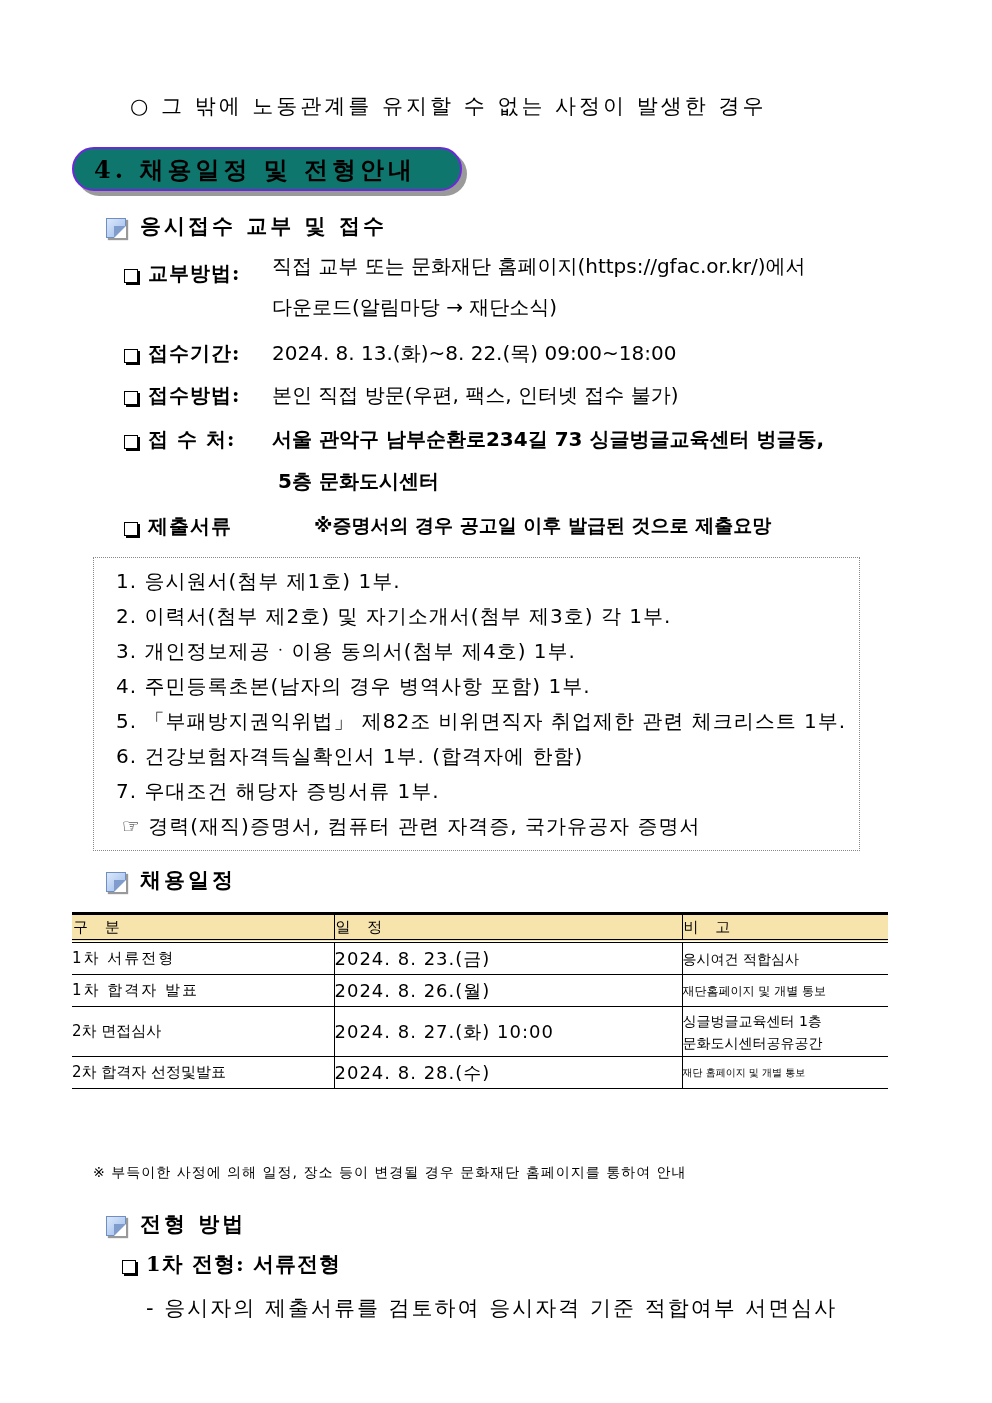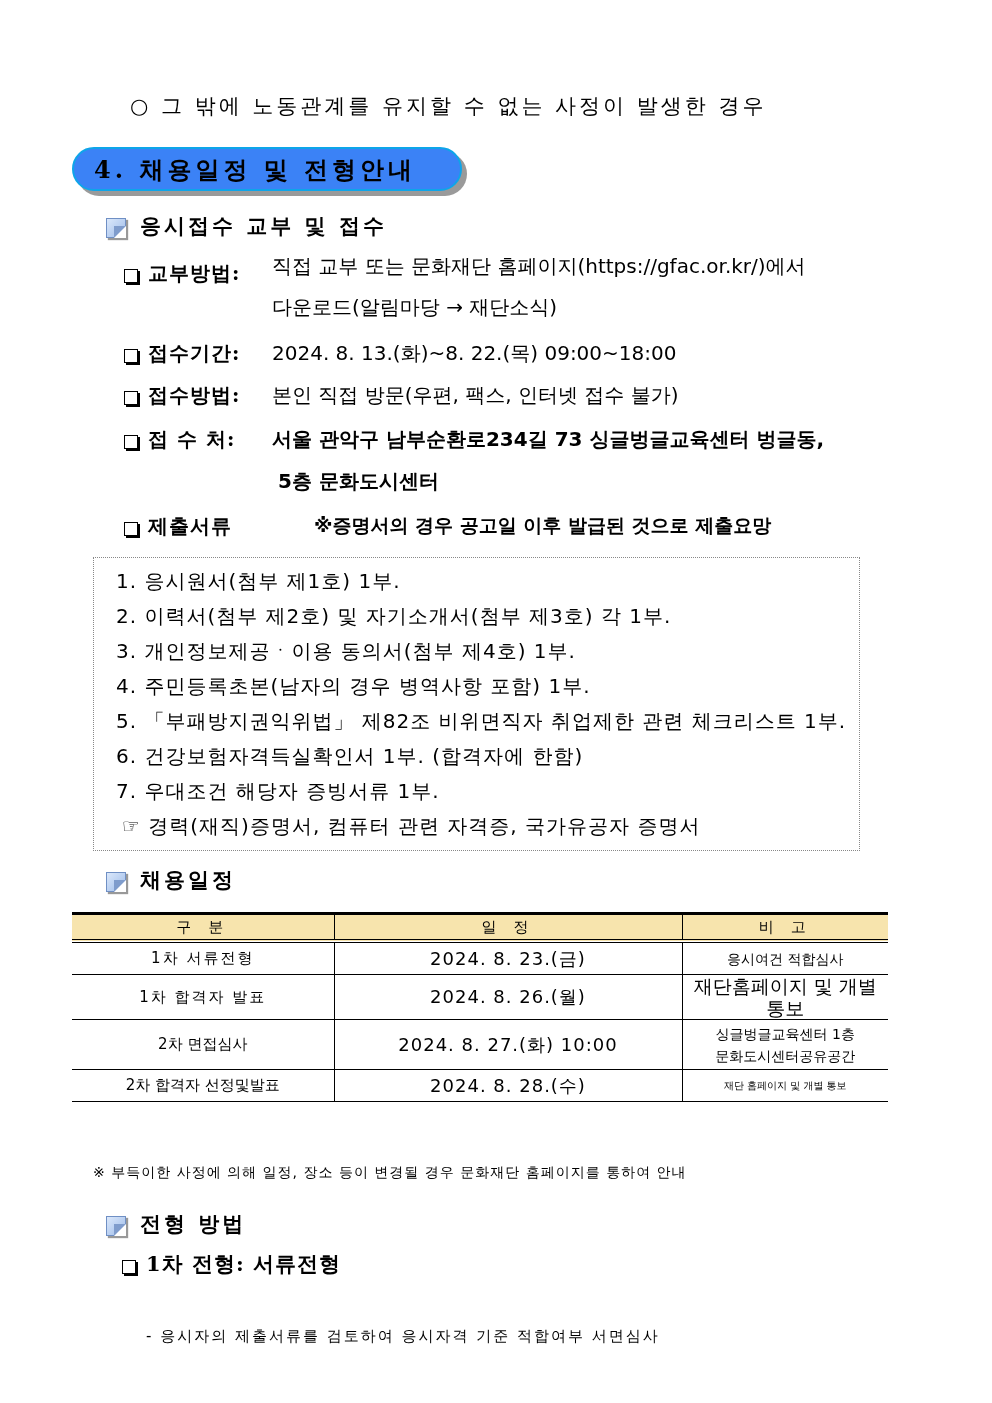--- a/index.html
+++ b/index.html
@@ -4,43 +4,43 @@
 <style>
   html, body { margin:0; padding:0; background:#ffffff; }
   body { width:992px; height:1403px; position:relative; overflow:hidden; color:#000;
     font-family: "DejaVu Sans", sans-serif; }
   .abs { position:absolute; white-space:nowrap; }
   .serif { font-family: "DejaVu Serif", serif; }
   .bold { font-weight:bold; }
 
   .circle-line { left:130px; top:92px; font-size:21px; letter-spacing:3px; }
 
-  .section-pill { left:72px; top:147px; width:386px; height:40px; border:2px solid #0ea5e9;
-    border-radius:22px; background:#3b82f6; box-shadow: 5px 5px 0 #9a9a9a; }
+  .section-pill { left:72px; top:147px; width:386px; height:40px; border:2px solid #6d28d9;
+    border-radius:22px; background:#0f766e; box-shadow: 5px 5px 0 #9a9a9a; }
   .section-pill span { position:absolute; left:20px; top:5px; font-size:24px; font-weight:bold;
     letter-spacing:4px; font-family:"DejaVu Serif", serif; }
 
   .doc-icon { display:inline-block; width:18px; height:18px; background:linear-gradient(135deg,#dbe8fb,#9dbbe8);
     border:1px solid #6f8fc4; position:relative; vertical-align:middle; margin-right:14px;
     box-shadow:2px 2px 1px #999; }
   .doc-icon::after { content:""; position:absolute; right:-1px; bottom:-1px; width:0; height:0;
     border-left:6px solid #7f9ccc; border-top:6px solid #7f9ccc; border-right:6px solid #fff; border-bottom:6px solid #fff; }
 
   .subhead { font-size:21px; font-weight:bold; letter-spacing:3px; }
   .box-bullet { display:inline-block; width:12px; height:12px; border:1.5px solid #000; box-shadow:2px 2px 0 #000;
     vertical-align:middle; margin-right:10px; background:#fff; }
 
   .row-label { font-size:20px; font-weight:bold; letter-spacing:1px; }
   .row-text { font-size:20px; }
 
   .dotted-box { left:93px; top:557px; width:765px; height:292px; border:1px dotted #888; }
   .list-item { font-size:20px; letter-spacing:1px; }
 
   table.sched { position:absolute; left:72px; top:912px; width:816px; border-collapse:collapse;
-    font-size:15px; text-align:center; }
+    font-size:15px; text-align:left; }
   table.sched th { background:#f7e4ad; font-weight:normal; height:22px; letter-spacing:6px;
     border-top:3px solid #000; border-bottom:4px double #000; border-left:1px solid #000; border-right:1px solid #000; }
   table.sched th:first-child, table.sched td:first-child { border-left:none; }
   table.sched th:last-child, table.sched td:last-child { border-right:none; }
   table.sched td { border:1px solid #000; height:31px; padding:0; }
   table.sched tr.last td { border-bottom:3px solid #000; }
   td.date { font-size:18px; letter-spacing:1px; }
   td.note { font-size:14px; line-height:22px; }
 
   .footnote { left:93px; top:1164px; font-size:14px; letter-spacing:1px; }
@@ -114,21 +114,21 @@
   </thead>
   <tbody>
     <tr>
       <td style="letter-spacing:2px">1차 서류전형</td>
       <td class="date">2024. 8. 23.(금)</td>
       <td class="note">응시여건 적합심사</td>
     </tr>
     <tr>
       <td style="letter-spacing:2px">1차 합격자 발표</td>
       <td class="date">2024. 8. 26.(월)</td>
-      <td class="note" style="font-size:19px">재단홈페이지 및 개별 통보</td>
+      <td class="note" style="font-size:12px">재단홈페이지 및 개별 통보</td>
     </tr>
     <tr style="height:50px">
       <td>2차 면접심사</td>
       <td class="date">2024. 8. 27.(화) 10:00</td>
       <td class="note">
         <div>싱글벙글교육센터 1층</div>
         <div>문화도시센터공유공간</div>
       </td>
     </tr>
     <tr>
@@ -140,13 +140,13 @@
 </table>
 
 <div class="abs footnote">※ 부득이한 사정에 의해 일정, 장소 등이 변경될 경우 문화재단 홈페이지를 통하여 안내</div>
 
 <div class="abs subhead serif" style="left:106px; top:1210px;">
   <span class="doc-icon"></span><span>전형 방법</span>
 </div>
 <div class="abs" style="left:122px; top:1250px;">
   <span class="box-bullet"></span><span class="row-label serif" style="font-size:21px">1차 전형: 서류전형</span>
 </div>
-<div class="abs row-text" style="left:146px; top:1327px; font-size:15px; letter-spacing:2px;">- 응시자의 제출서류를 검토하여 응시자격 기준 적합여부 서면심사</div>
+<div class="abs row-text" style="left:146px; top:1294px; font-size:21px; letter-spacing:2px;">- 응시자의 제출서류를 검토하여 응시자격 기준 적합여부 서면심사</div>
 
 </body></html>

